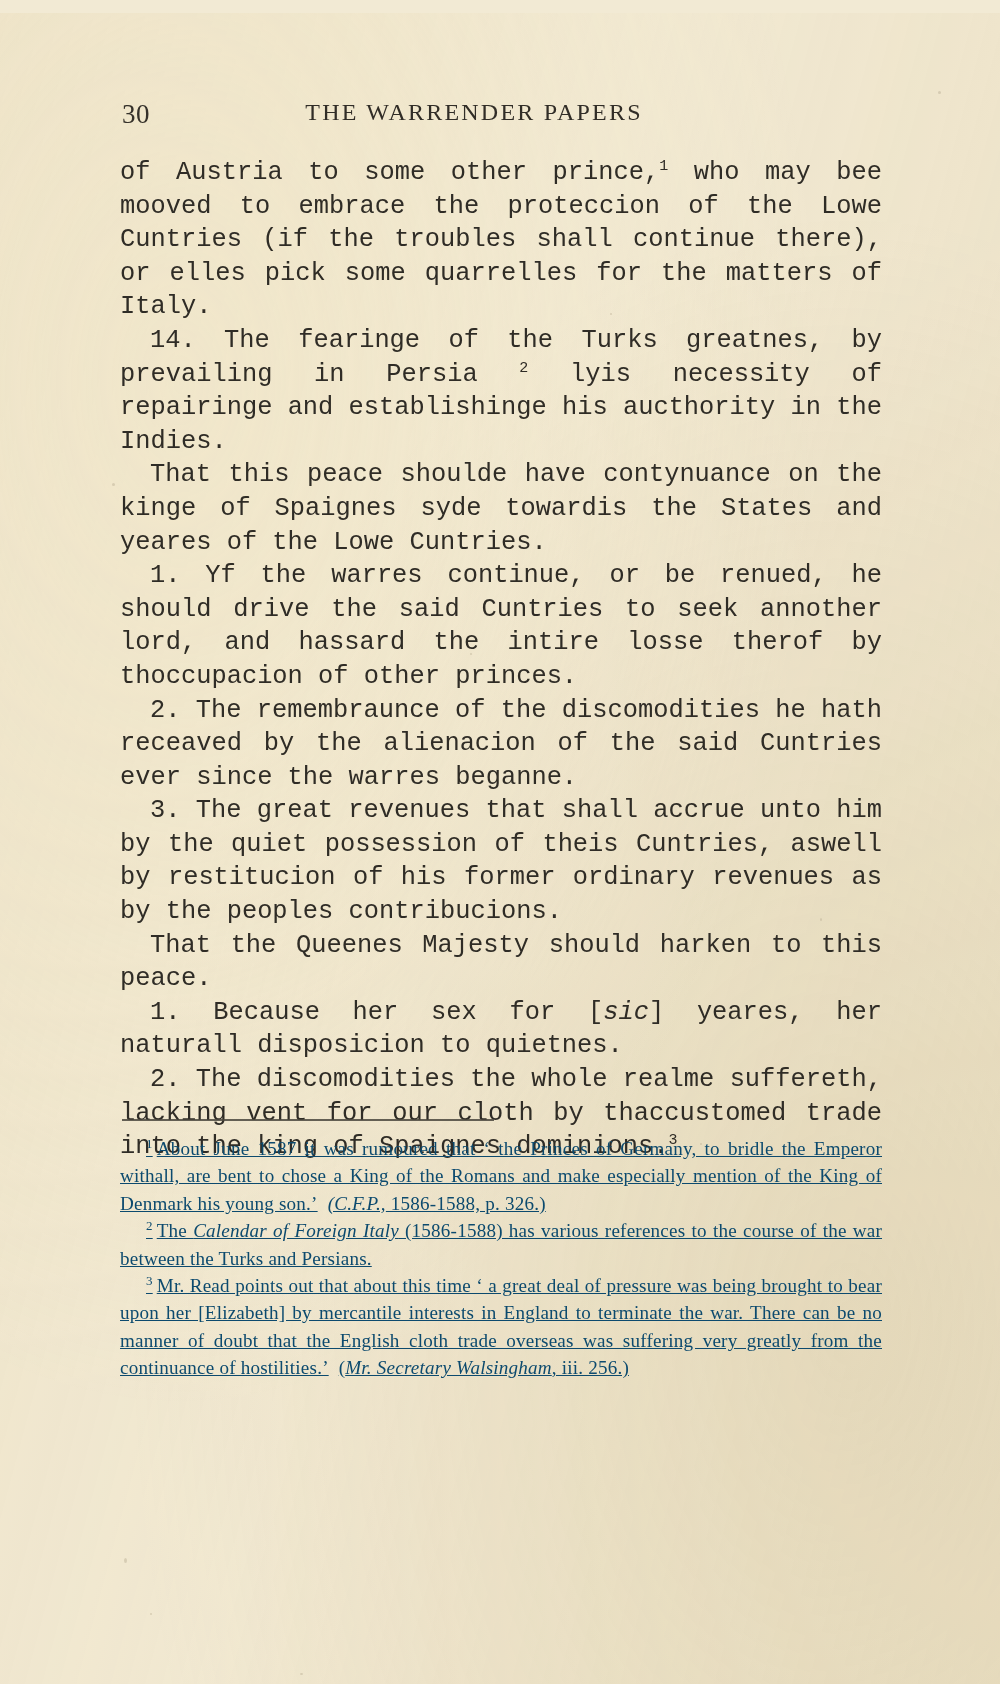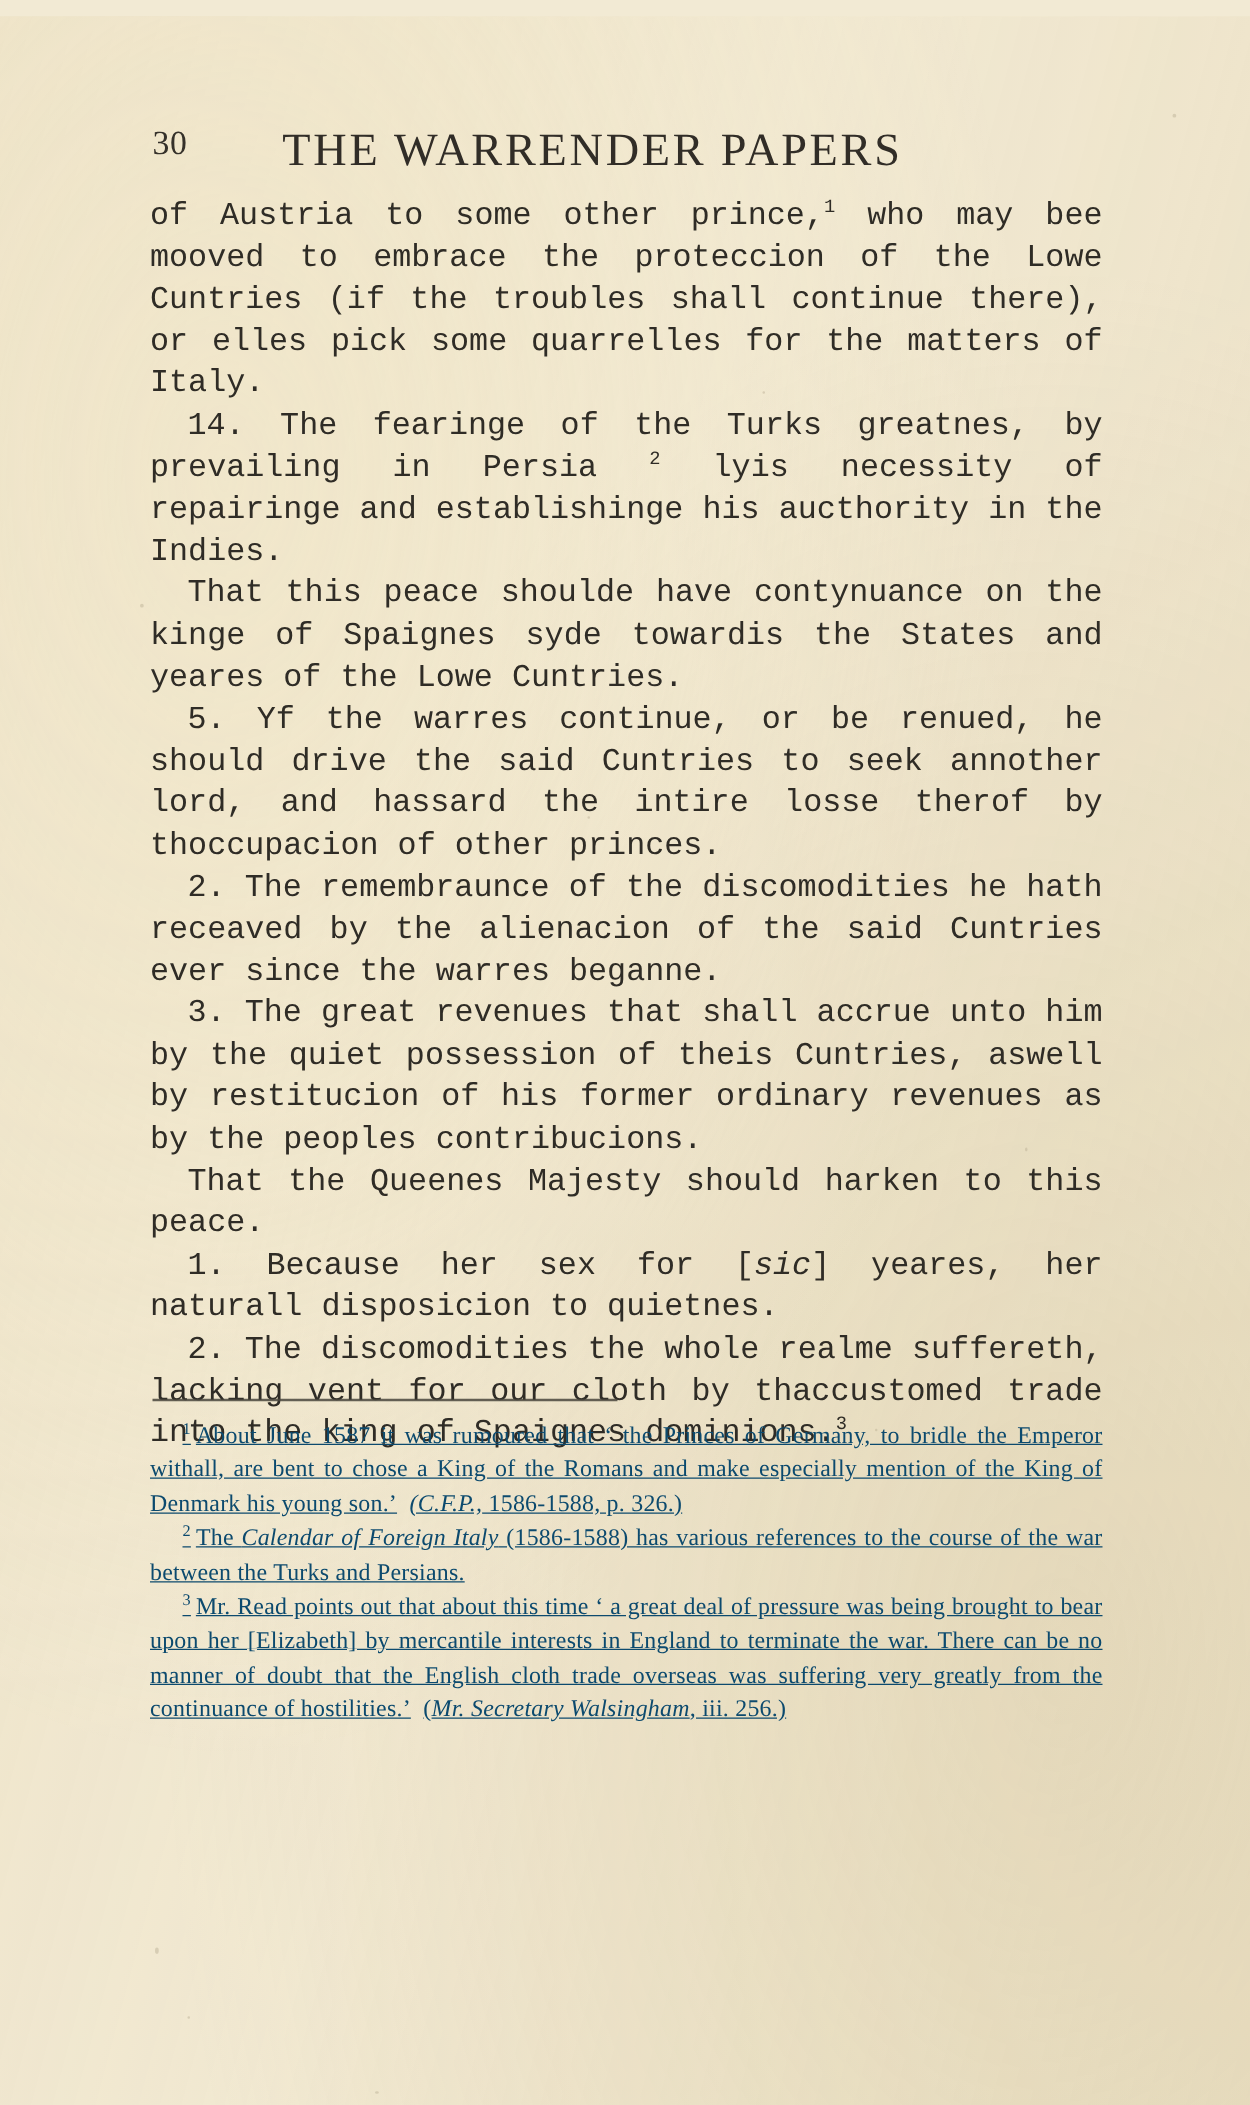--- a/index.html
+++ b/index.html
@@ -59,21 +59,21 @@
     font-size: 27px;
     letter-spacing: .5px;
     color: #35312a;
   }
   .head-title {
     position: absolute;
     left: 0;
     right: 0;
     top: 0;
     text-align: center;
-    font-size: 37px;
+    font-size: 24px;
     letter-spacing: 2.2px;
     color: #312d27;
     padding-right: 56px;
     font-weight: 400;
   }
 
   
   .body-col {
     position: absolute;
     left: 120px;
@@ -145,21 +145,21 @@
 
   <div class="running-head">
     <span class="folio">30</span>
     <span class="head-title">THE WARRENDER PAPERS</span>
   </div>
 
   <div class="body-col" id="body-col">
       <p class="para noindent">of Austria to some other prince,<sup class="fn">1</sup> who may bee mooved to embrace the proteccion of the Lowe Cuntries (if the troubles shall continue there), or elles pick some quarrelles for the matters of Italy.</p>
       <p class="para indent">14. The fearinge of the Turks greatnes, by prevailing in Persia <sup class="fn">2</sup> lyis necessity of repairinge and establishinge his aucthority in the Indies.</p>
       <p class="para indent">That this peace shoulde have contynuance on the kinge of Spaignes syde towardis the States and yeares of the Lowe Cuntries.</p>
-      <p class="para indent">5. Yf the warres continue, or be renued, he should drive the said Cuntries to seek annother lord, and hassard the intire losse therof by thoccupacion of other princes.</p>
+      <p class="para indent">1. Yf the warres continue, or be renued, he should drive the said Cuntries to seek annother lord, and hassard the intire losse therof by thoccupacion of other princes.</p>
       <p class="para indent">2. The remembraunce of the discomodities he hath receaved by the alienacion of the said Cuntries ever since the warres beganne.</p>
       <p class="para indent">3. The great revenues that shall accrue unto him by the quiet possession of theis Cuntries, aswell by restitucion of his former ordinary revenues as by the peoples contribucions.</p>
       <p class="para indent">That the Queenes Majesty should harken to this peace.</p>
       <p class="para indent">1. Because her sex for [<i>sic</i>] yeares, her naturall disposicion to quietnes.</p>
       <p class="para indent">2. The discomodities the whole realme suffereth, lacking vent for our cloth by thaccustomed trade into the king of Spaignes dominions.<sup class="fn">3</sup></p>
     </div>
 
   <div class="footnotes">
     <hr class="fn-rule">
     <div id="fn-list">

